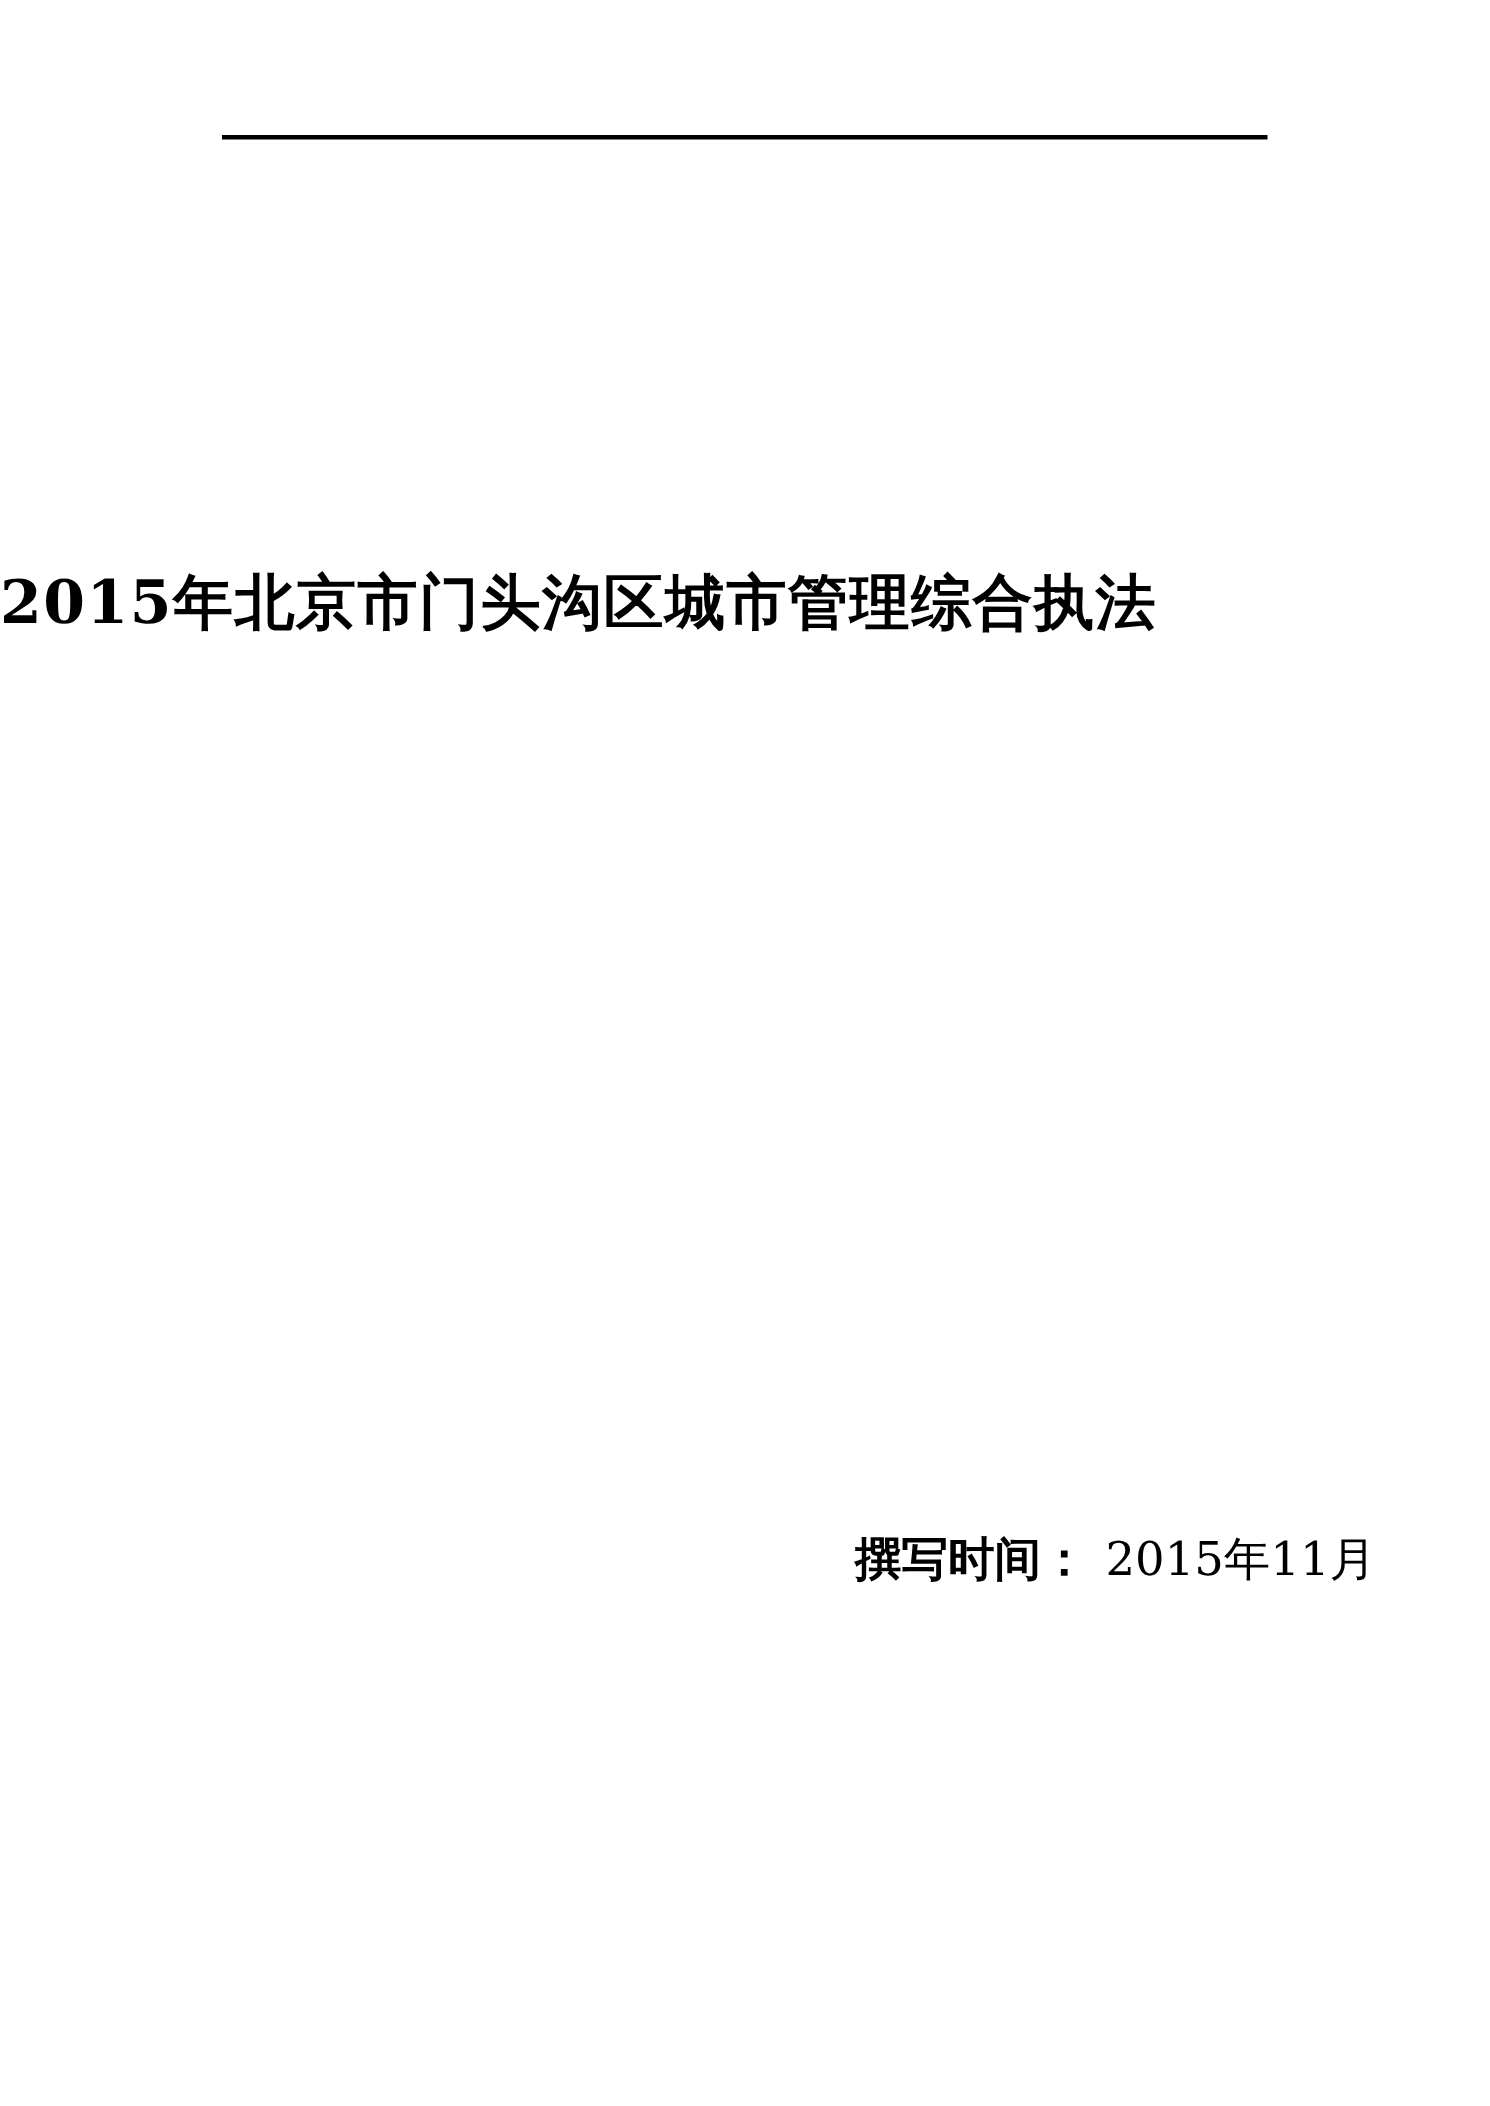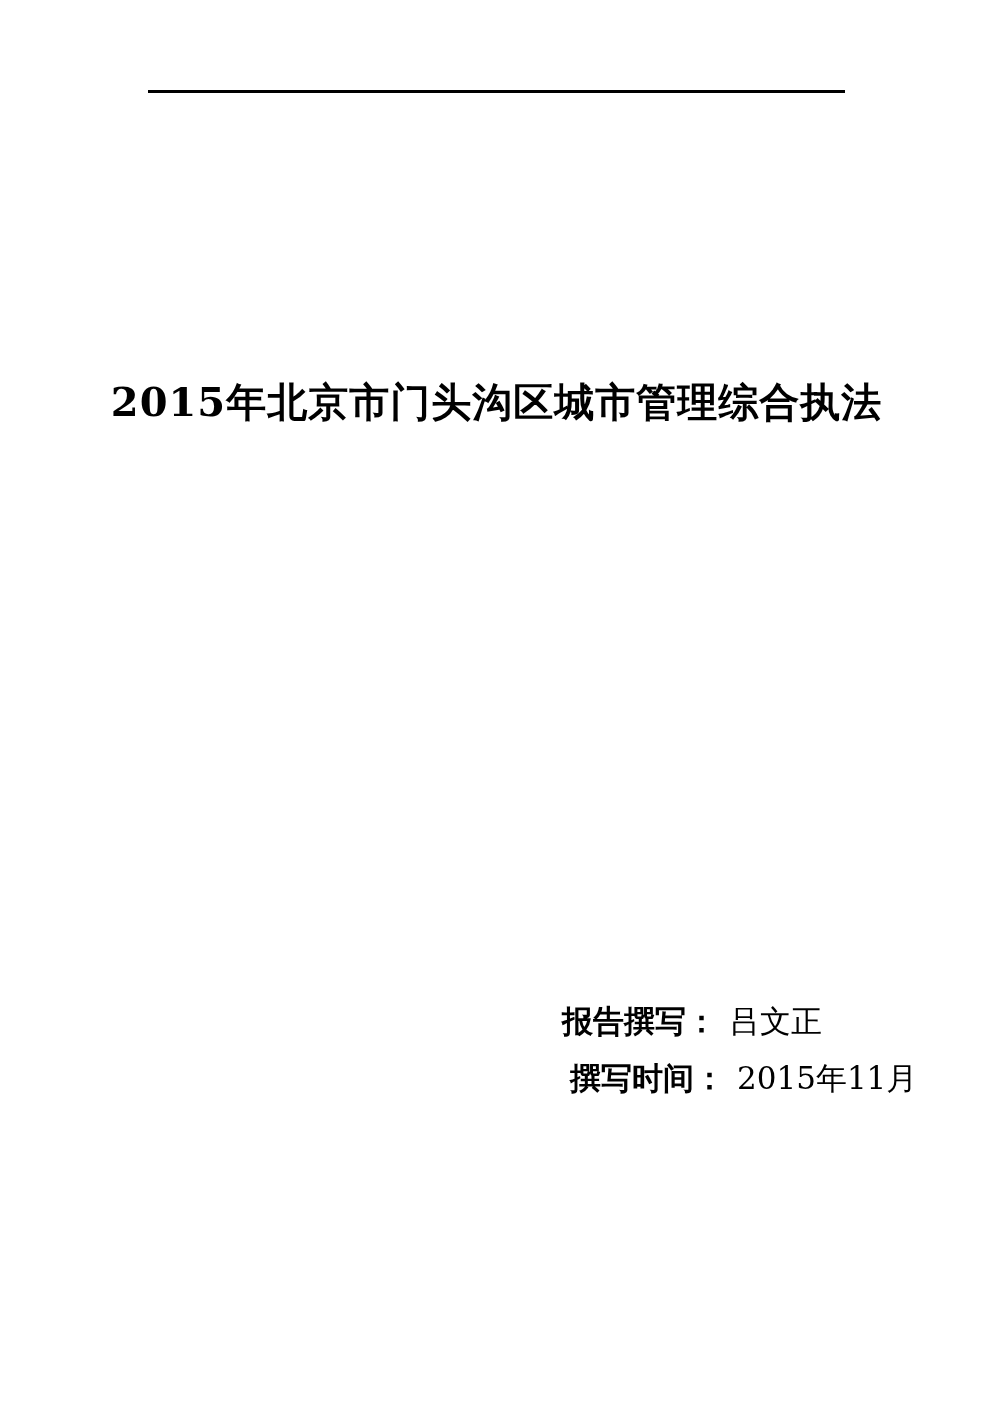--- a/index.html
+++ b/index.html
@@ -22,21 +22,20 @@
     top: 90px;
     width: 697px;
     height: 3px;
     background: #000000;
   }
   .title-block {
     position: absolute;
     left: 0;
     top: 371px;
     width: 100%;
-    text-align: center;
     font-size: 40px;
     line-height: 62px;
     font-weight: bold;
     letter-spacing: 1px;
     white-space: nowrap;
   }
   .byline-block {
     position: absolute;
     left: 562px;
     top: 1002px;
@@ -64,21 +63,18 @@
 
 <div class="page">
 
   <div class="top-rule"></div>
 
   <div class="title-block">
     <div class="title-line">2015年北京市门头沟区城市管理综合执法</div>
   </div>
 
   <div class="byline-block">
-    <div class="byline-row row-author">
-      <span class="byline-label">报告撰写：</span><span class="byline-value">吕文正</span>
-    </div>
     <div class="byline-row row-date">
       <span class="byline-label">撰写时间：</span><span class="byline-value">2015年11月</span>
     </div>
   </div>
 
 </div>
 
 </body></html>

